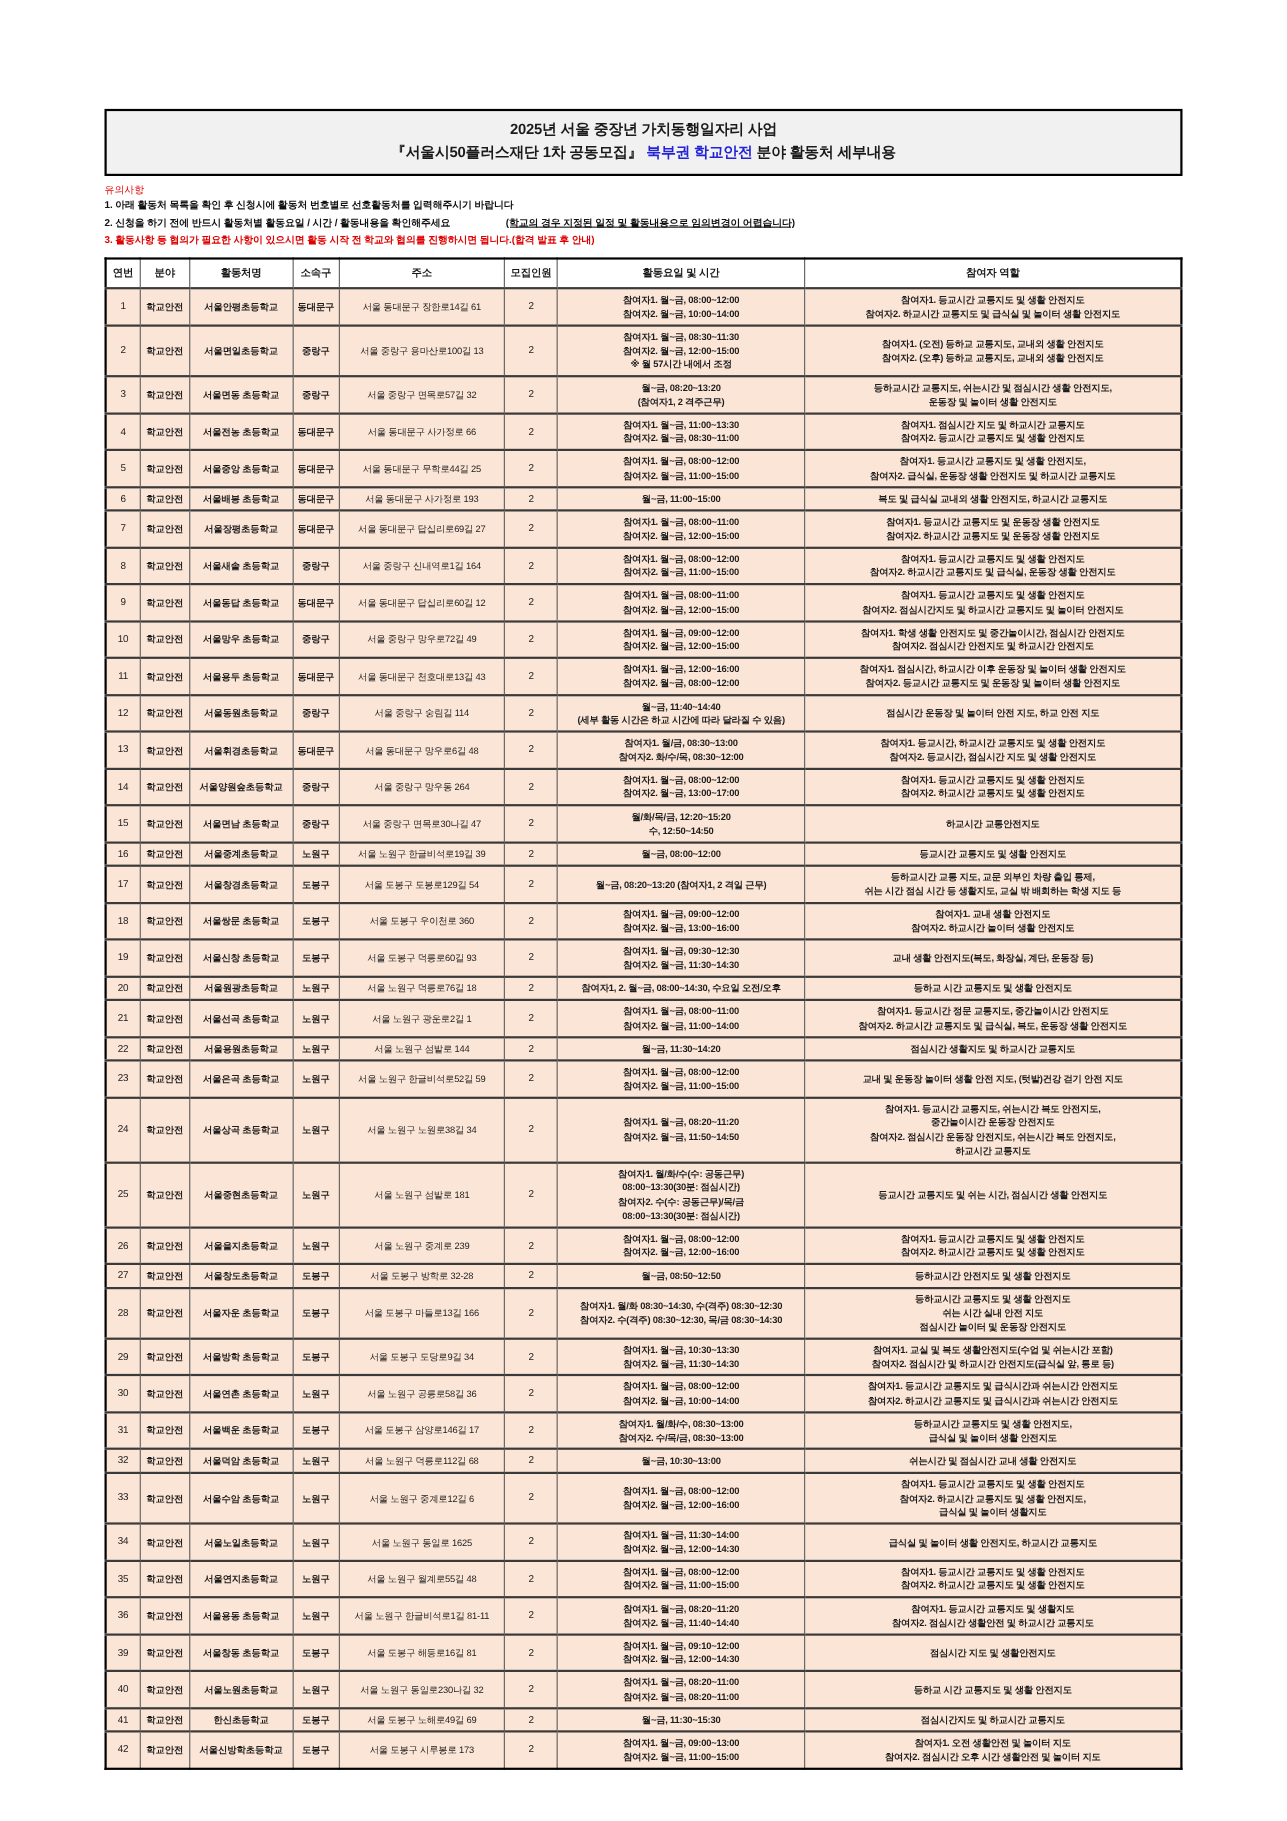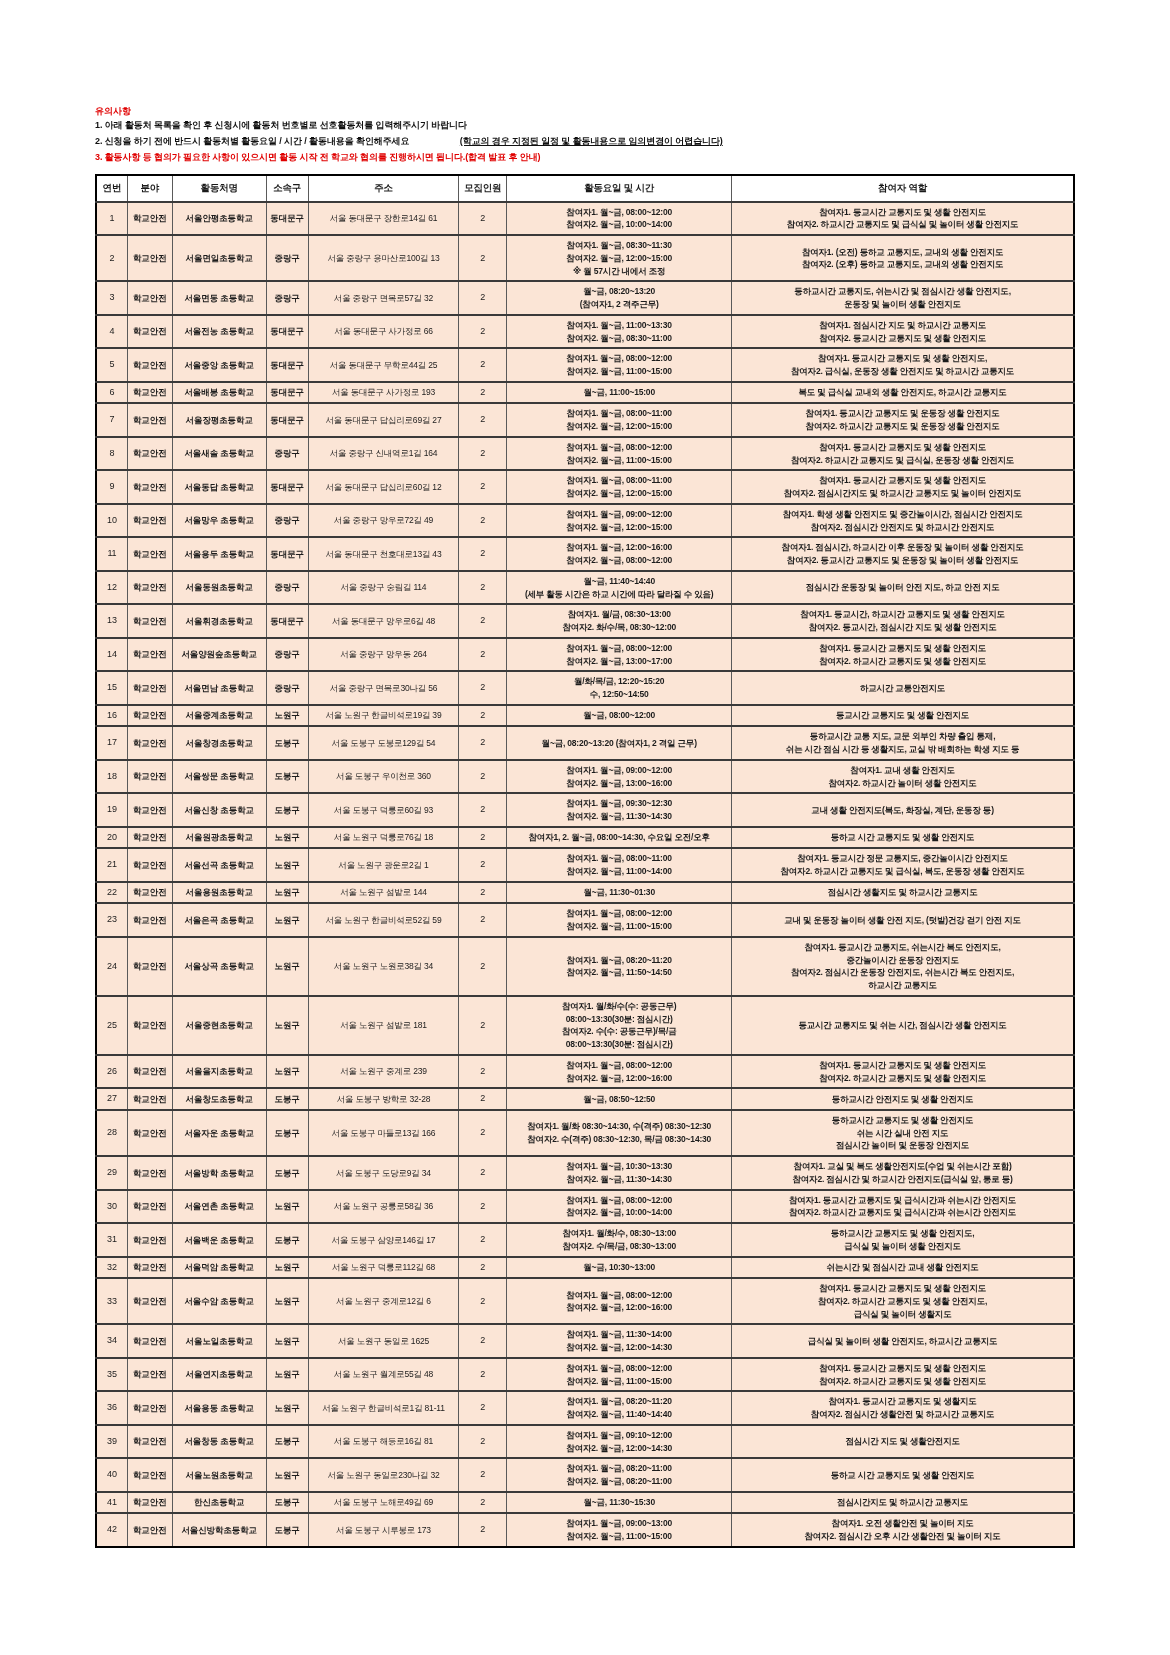--- a/index.html
+++ b/index.html
@@ -16,21 +16,21 @@
     border:2px solid #000;
     background:#f1f1f1;
     text-align:center;
     padding:7px 4px 8px 4px;
   }
   .title-line{font-size:13.5px;font-weight:bold;line-height:1.55;letter-spacing:-0.2px;}
   .accent{color:#2424d6;}
 
   
   .notices{margin-top:5px;margin-bottom:8px;}
-  .notice-heading{color:#e00000;font-weight:bold;font-size:9px;line-height:1.6;}
+  .notice-heading{color:#e00000;font-weight:normal;font-size:9px;line-height:1.6;}
   .notice{font-size:9px;font-weight:bold;line-height:1.75;color:#111;letter-spacing:-0.1px;}
   .notice.red{color:#e00000;}
   .u{text-decoration:underline;margin-left:48px;}
 
   
   table{width:100%;border-collapse:collapse;table-layout:fixed;margin-top:2px;}
   table{border:2px solid #000;}
   th,td{border:1px solid #5a5a5a;}
   thead th{
     background:#ffffff;
@@ -56,20 +56,24 @@
   td.c-name,td.c-field,td.c-district{font-weight:bold;letter-spacing:-0.1px;}
   td.c-role,td.c-schedule{font-weight:bold;}
   td.c-address{font-weight:normal;}
   td.c-capacity{font-size:9px;}
 </style>
 </head>
 <body>
 
 <div class="sheet">
 
+  <div class="title-box">
+    <div class="title-line">2025년 서울 중장년 가치동행일자리 사업</div>
+    <div class="title-line"><span>『서울시50플러스재단 1차 공동모집』 </span><span class="accent">북부권 학교안전</span><span> 분야 활동처 세부내용</span></div>
+  </div>
 
   <div class="notices">
     <div class="notice-heading">유의사항</div>
     <div class="notice">1. 아래 활동처 목록을 확인 후 신청시에 활동처 번호별로 선호활동처를 입력해주시기 바랍니다</div>
     <div class="notice"><span>2. 신청을 하기 전에 반드시 활동처별 활동요일 / 시간 / 활동내용을 확인해주세요 </span><span class="u">(학교의 경우 지정된 일정 및 활동내용으로 임의변경이 어렵습니다)</span></div>
     <div class="notice red">3. 활동사항 등 협의가 필요한 사항이 있으시면 활동 시작 전 학교와 협의를 진행하시면 됩니다.(합격 발표 후 안내)</div>
   </div>
 
   <table>
     <colgroup>
@@ -259,21 +263,21 @@
           <td class="c-schedule">참여자1. 월~금, 08:00~12:00
 참여자2. 월~금, 13:00~17:00</td>
           <td class="c-role">참여자1. 등교시간 교통지도 및 생활 안전지도
 참여자2. 하교시간 교통지도 및 생활 안전지도</td>
         </tr>
         <tr>
           <td class="c-num">15</td>
           <td class="c-field">학교안전</td>
           <td class="c-name">서울면남 초등학교</td>
           <td class="c-district">중랑구</td>
-          <td class="c-address">서울 중랑구 면목로30나길 56</td>
+          <td class="c-address">서울 중랑구 면목로30나길 47</td>
           <td class="c-capacity">2</td>
           <td class="c-schedule">월/화/목/금, 12:20~15:20
 수, 12:50~14:50</td>
           <td class="c-role">하교시간 교통안전지도</td>
         </tr>
         <tr>
           <td class="c-num">16</td>
           <td class="c-field">학교안전</td>
           <td class="c-name">서울중계초등학교</td>
           <td class="c-district">노원구</td>
@@ -338,21 +342,21 @@
           <td class="c-role">참여자1. 등교시간 정문 교통지도, 중간놀이시간 안전지도
 참여자2. 하교시간 교통지도 및 급식실, 복도, 운동장 생활 안전지도</td>
         </tr>
         <tr>
           <td class="c-num">22</td>
           <td class="c-field">학교안전</td>
           <td class="c-name">서울용원초등학교</td>
           <td class="c-district">노원구</td>
           <td class="c-address">서울 노원구 섬밭로 144</td>
           <td class="c-capacity">2</td>
-          <td class="c-schedule">월~금, 11:30~01:30</td>
+          <td class="c-schedule">월~금, 11:30~14:20</td>
           <td class="c-role">점심시간 생활지도 및 하교시간 교통지도</td>
         </tr>
         <tr>
           <td class="c-num">23</td>
           <td class="c-field">학교안전</td>
           <td class="c-name">서울은곡 초등학교</td>
           <td class="c-district">노원구</td>
           <td class="c-address">서울 노원구 한글비석로52길 59</td>
           <td class="c-capacity">2</td>
           <td class="c-schedule">참여자1. 월~금, 08:00~12:00

